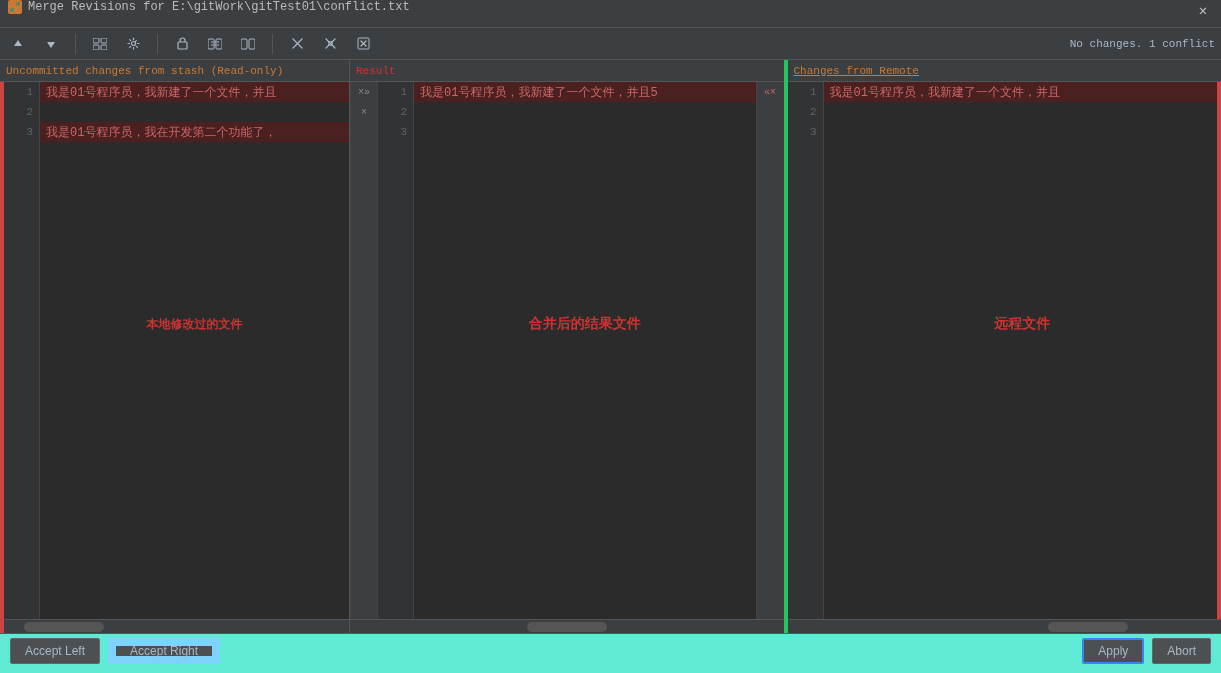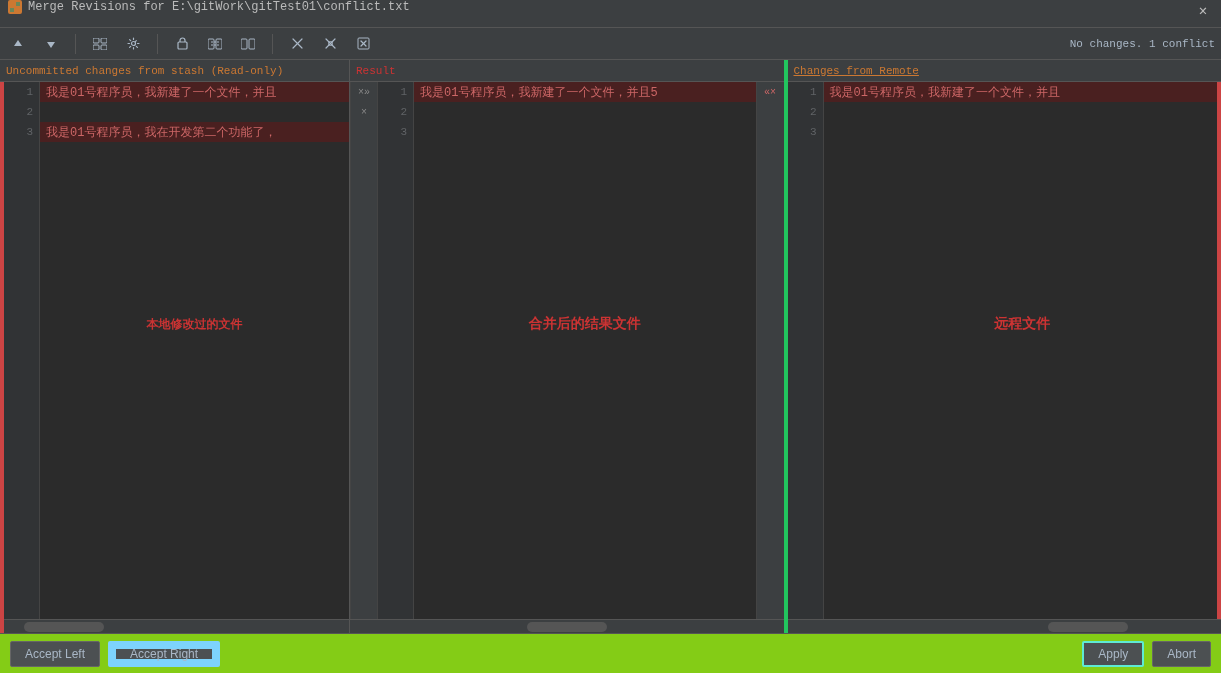--- a/index.html
+++ b/index.html
@@ -229,25 +229,24 @@
       height: 10px;
       background: #555;
       border-radius: 5px;
       width: 80px;
       left: 20px;
     }
 
     
     .bottom-bar {
       height: 40px;
-      background: #84cc16;
+      background: #5eead4;
       border-top: 1px solid #555;
       display: flex;
-      align-items: center;
-      padding: 12px 10px;
+      padding: 4px 10px;
       flex-shrink: 0;
       justify-content: space-between;
     }
     .bottom-left {
       display: flex;
       gap: 8px;
     }
     .bottom-right {
       display: flex;
       gap: 8px;
@@ -263,21 +262,21 @@
       cursor: pointer;
       border-radius: 2px;
       display: flex;
       align-items: center;
     }
     .btn-action.highlighted {
       border: 8px solid #7dd3fc;
       background: #4c5052;
     }
     .btn-apply {
-      border: 2px solid #5eead4;
+      border: 2px solid #3b82f6;
       background: #4c5052;
     }
 
     .panel-body-wrapper {
       flex: 1;
       overflow: hidden;
       position: relative;
       display: flex;
     }
 

